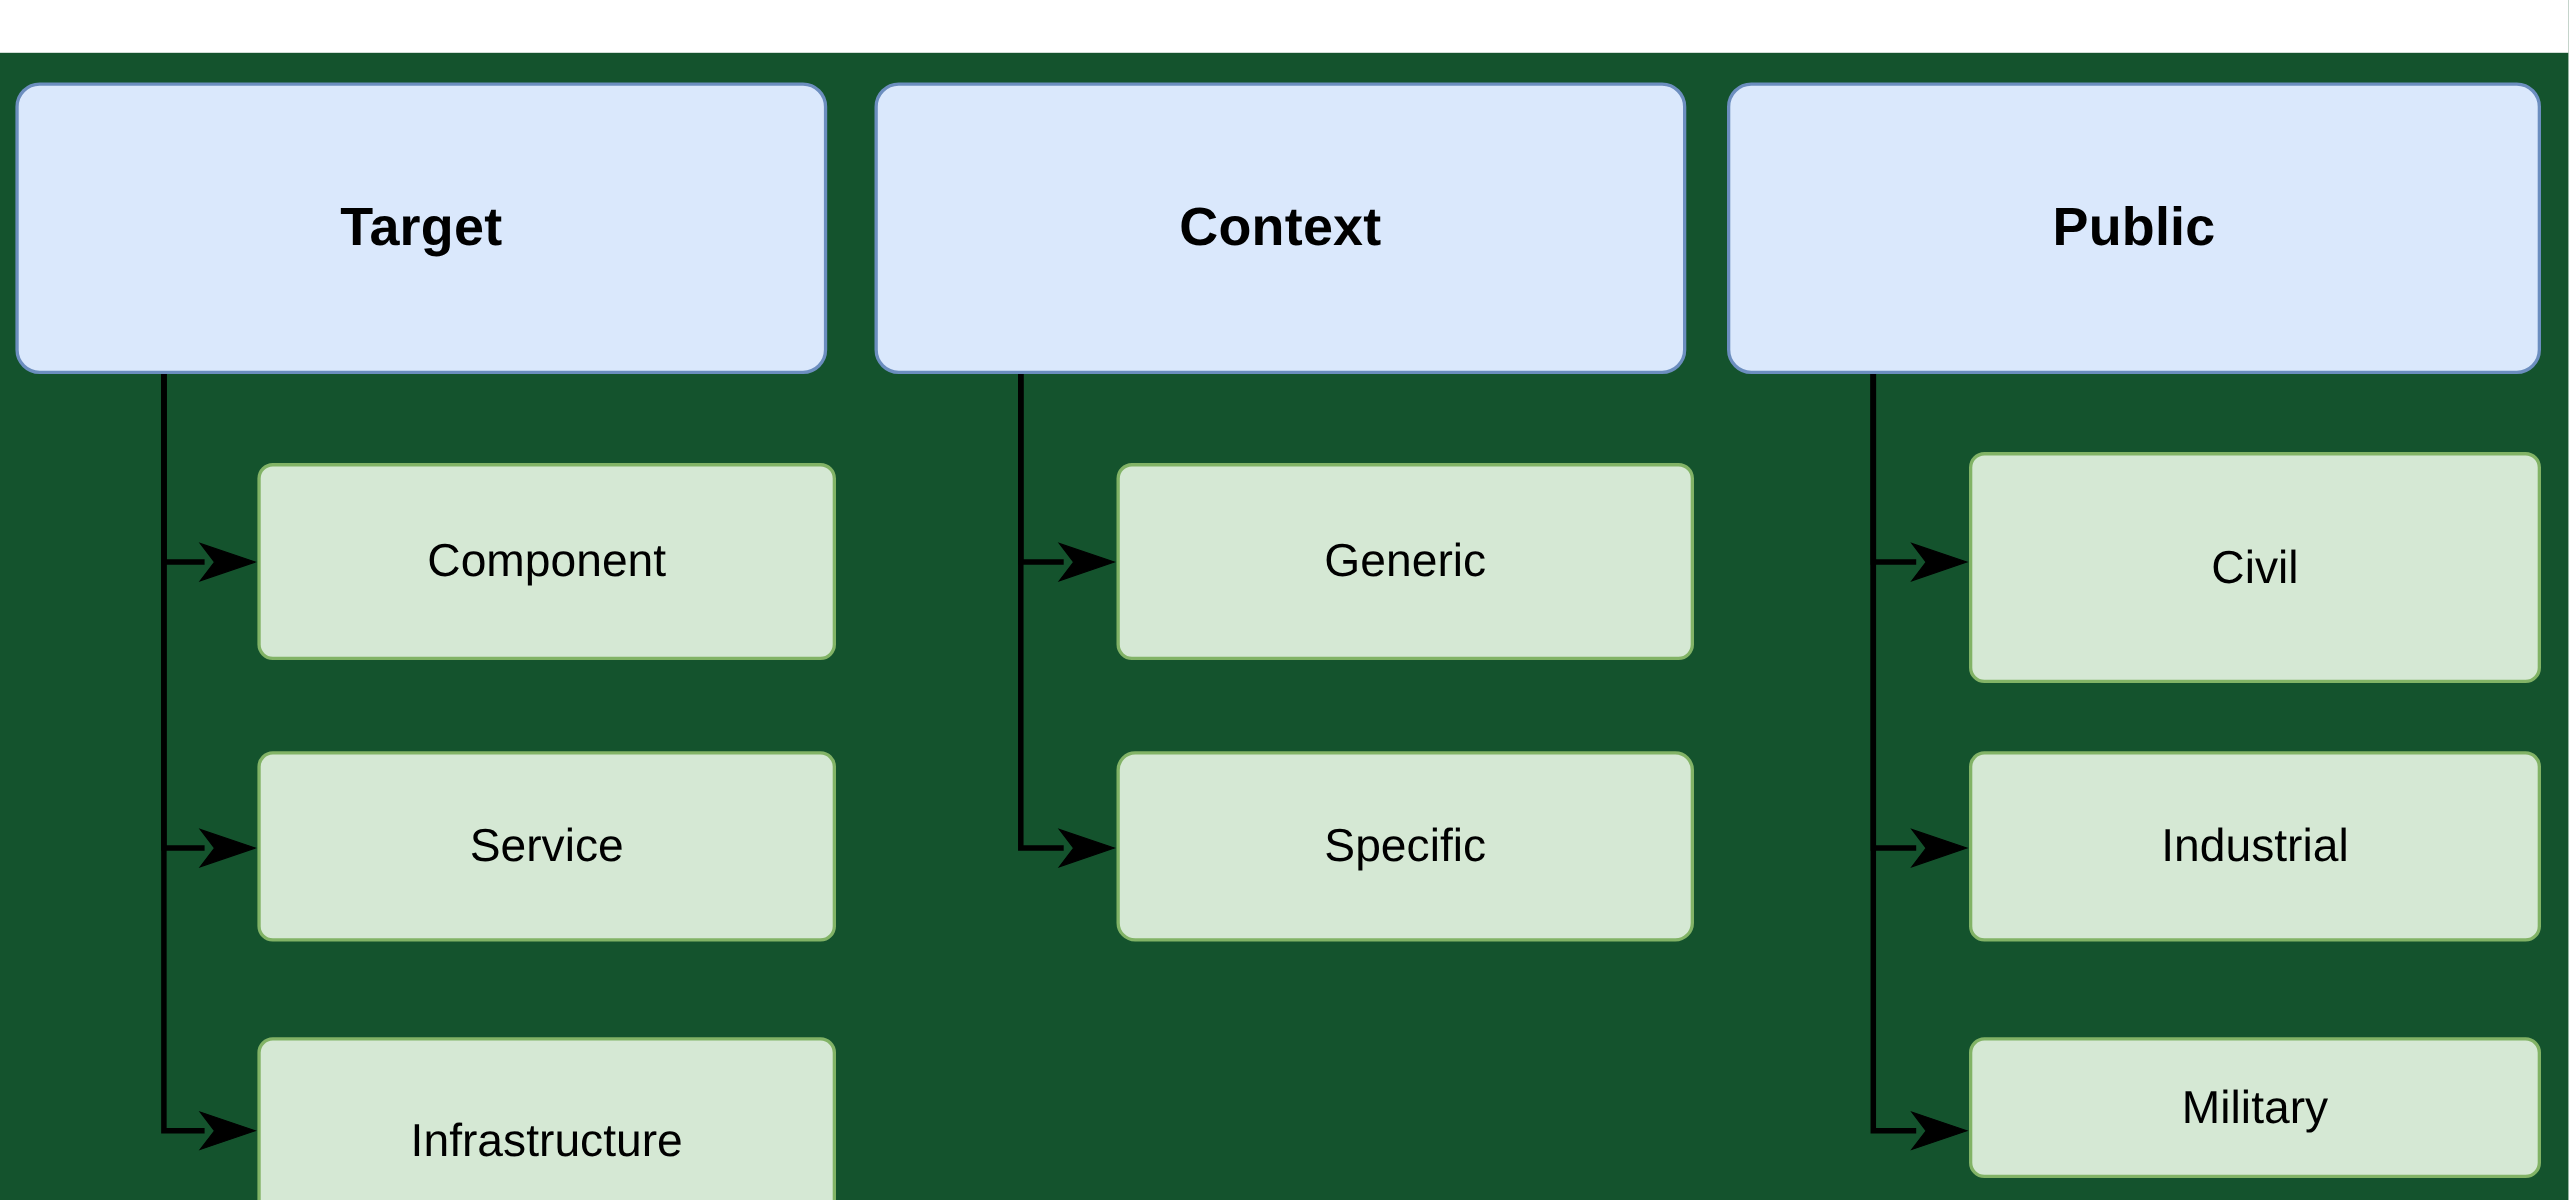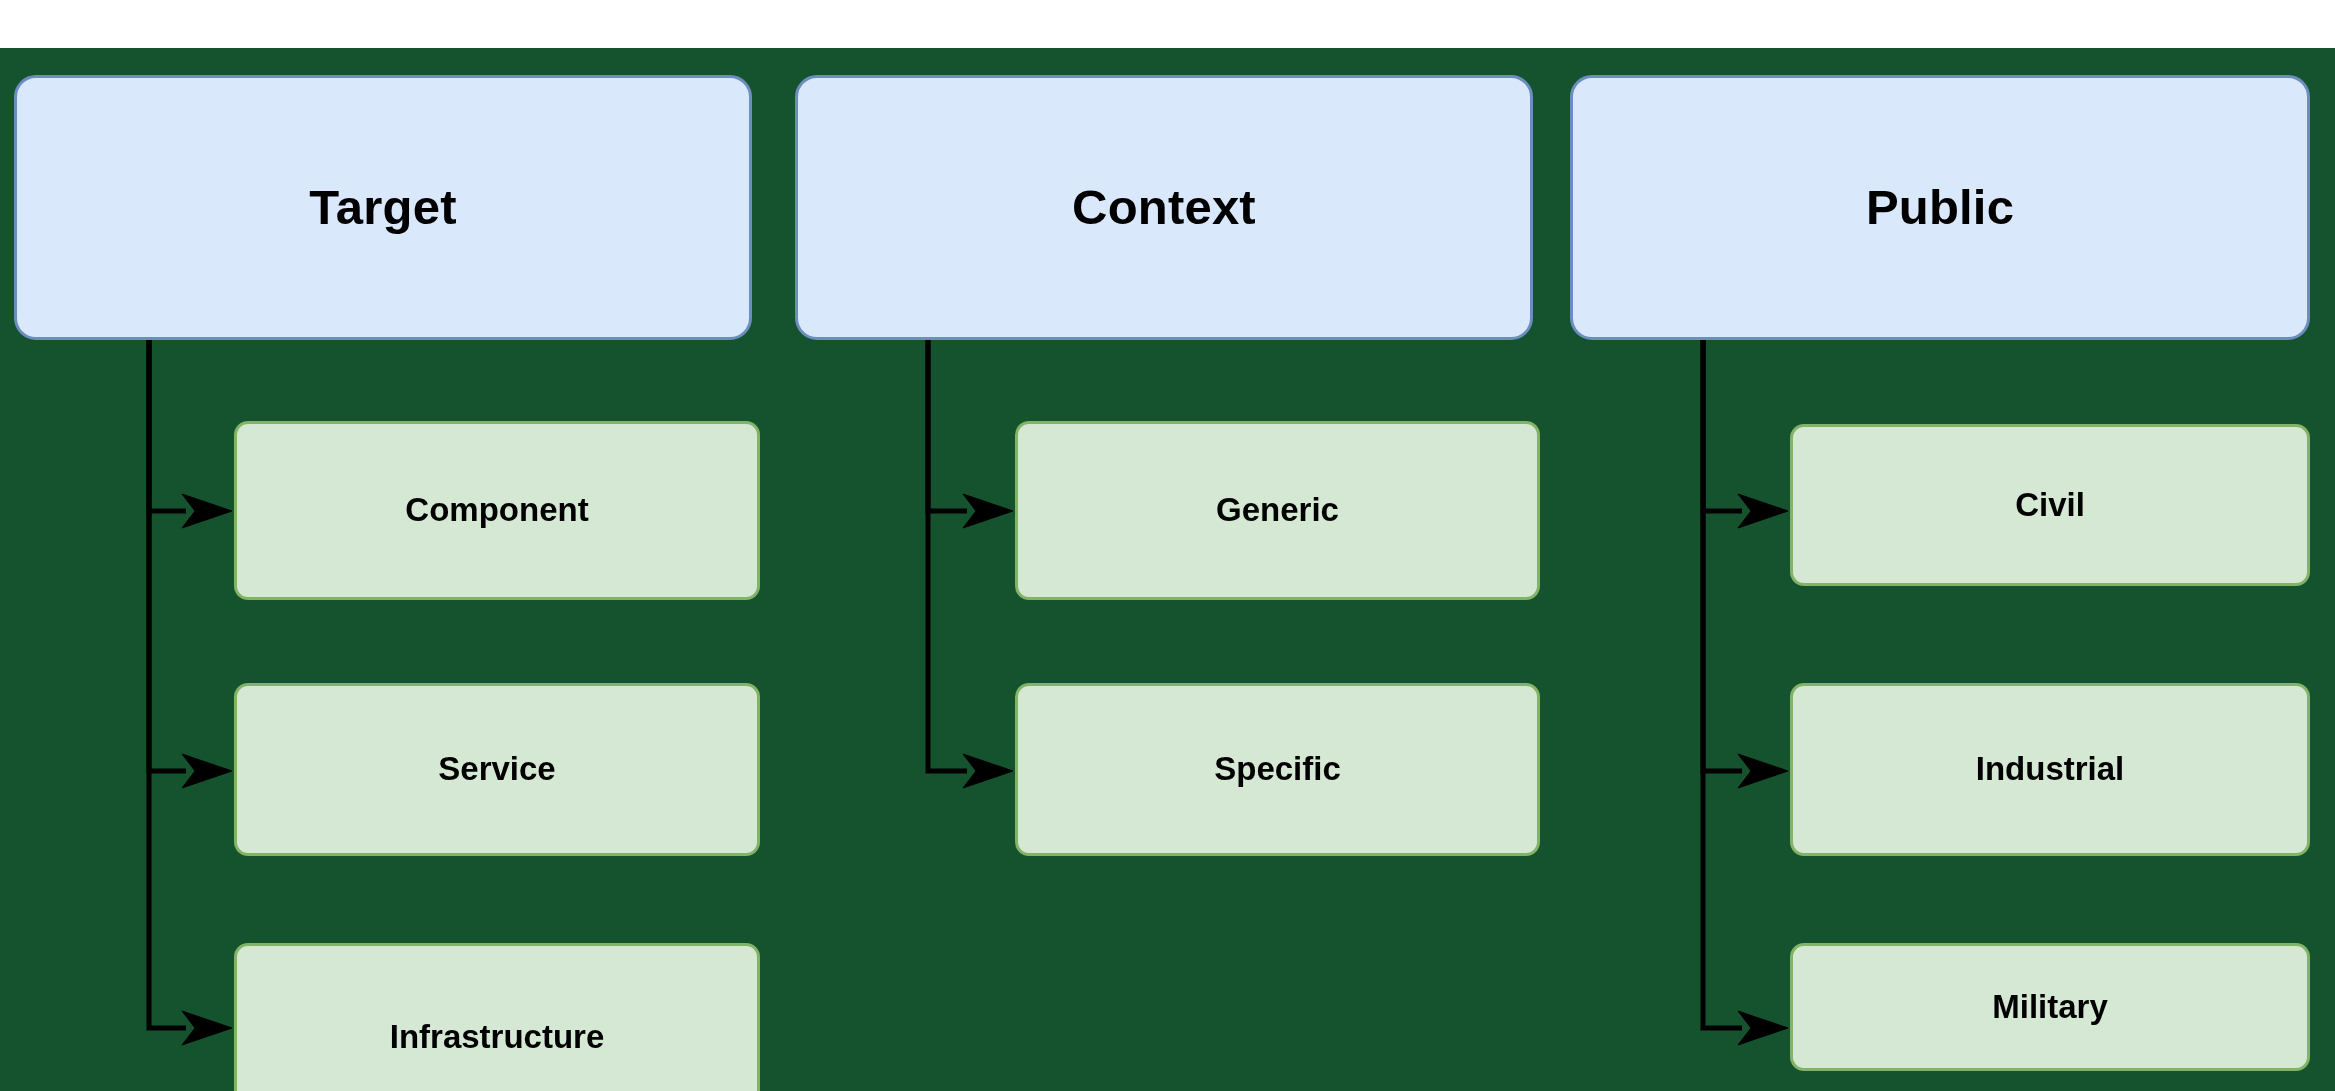--- a/index.html
+++ b/index.html
@@ -34,22 +34,22 @@
     border: 3px solid #6c8ebf;
     border-radius: 22px;
     font-size: 49px;
     font-weight: bold;
     letter-spacing: 0.2px;
   }
   .leaf-node {
     background: #d5e8d4;
     border: 3px solid #82b366;
     border-radius: 14px;
-    font-size: 33px;
-    font-weight: bold;
+    font-size: 42px;
+    font-weight: normal;
   }
   .edge-svg {
     position: absolute;
     left: 0;
     top: 0;
     width: 2335px;
     height: 1091px;
     overflow: visible;
     pointer-events: none;
   }
@@ -103,27 +103,27 @@
       </div>
       <div class="node leaf-node" style="left: 234px; top: 895px; width: 526px; height: 188px;">
         <span>Infrastructure</span>
       </div>
       <div class="node header-node" style="left: 795px; top: 27px; width: 738px; height: 265px; justify-content: center;">
         <span>Context</span>
       </div>
       <div class="node leaf-node" style="left: 1015px; top: 373px; width: 525px; height: 179px; align-items: center;">
         <span>Generic</span>
       </div>
-      <div class="node leaf-node" style="left: 1015px; top: 635px; width: 525px; height: 173px;">
+      <div class="node leaf-node" style="left: 1015px; top: 635px; width: 525px; height: 173px; border-radius: 17px;">
         <span>Specific</span>
       </div>
       <div class="node header-node" style="left: 1570px; top: 27px; width: 740px; height: 265px;">
         <span>Public</span>
       </div>
-      <div class="node leaf-node" style="left: 1790px; top: 376px; width: 520px; height: 162px;">
+      <div class="node leaf-node" style="left: 1790px; top: 363px; width: 520px; height: 210px;">
         <span>Civil</span>
       </div>
       <div class="node leaf-node" style="left: 1790px; top: 635px; width: 520px; height: 173px;">
         <span>Industrial</span>
       </div>
       <div class="node leaf-node" style="left: 1790px; top: 895px; width: 520px; height: 128px;">
         <span>Military</span>
       </div>
     </div>
 

